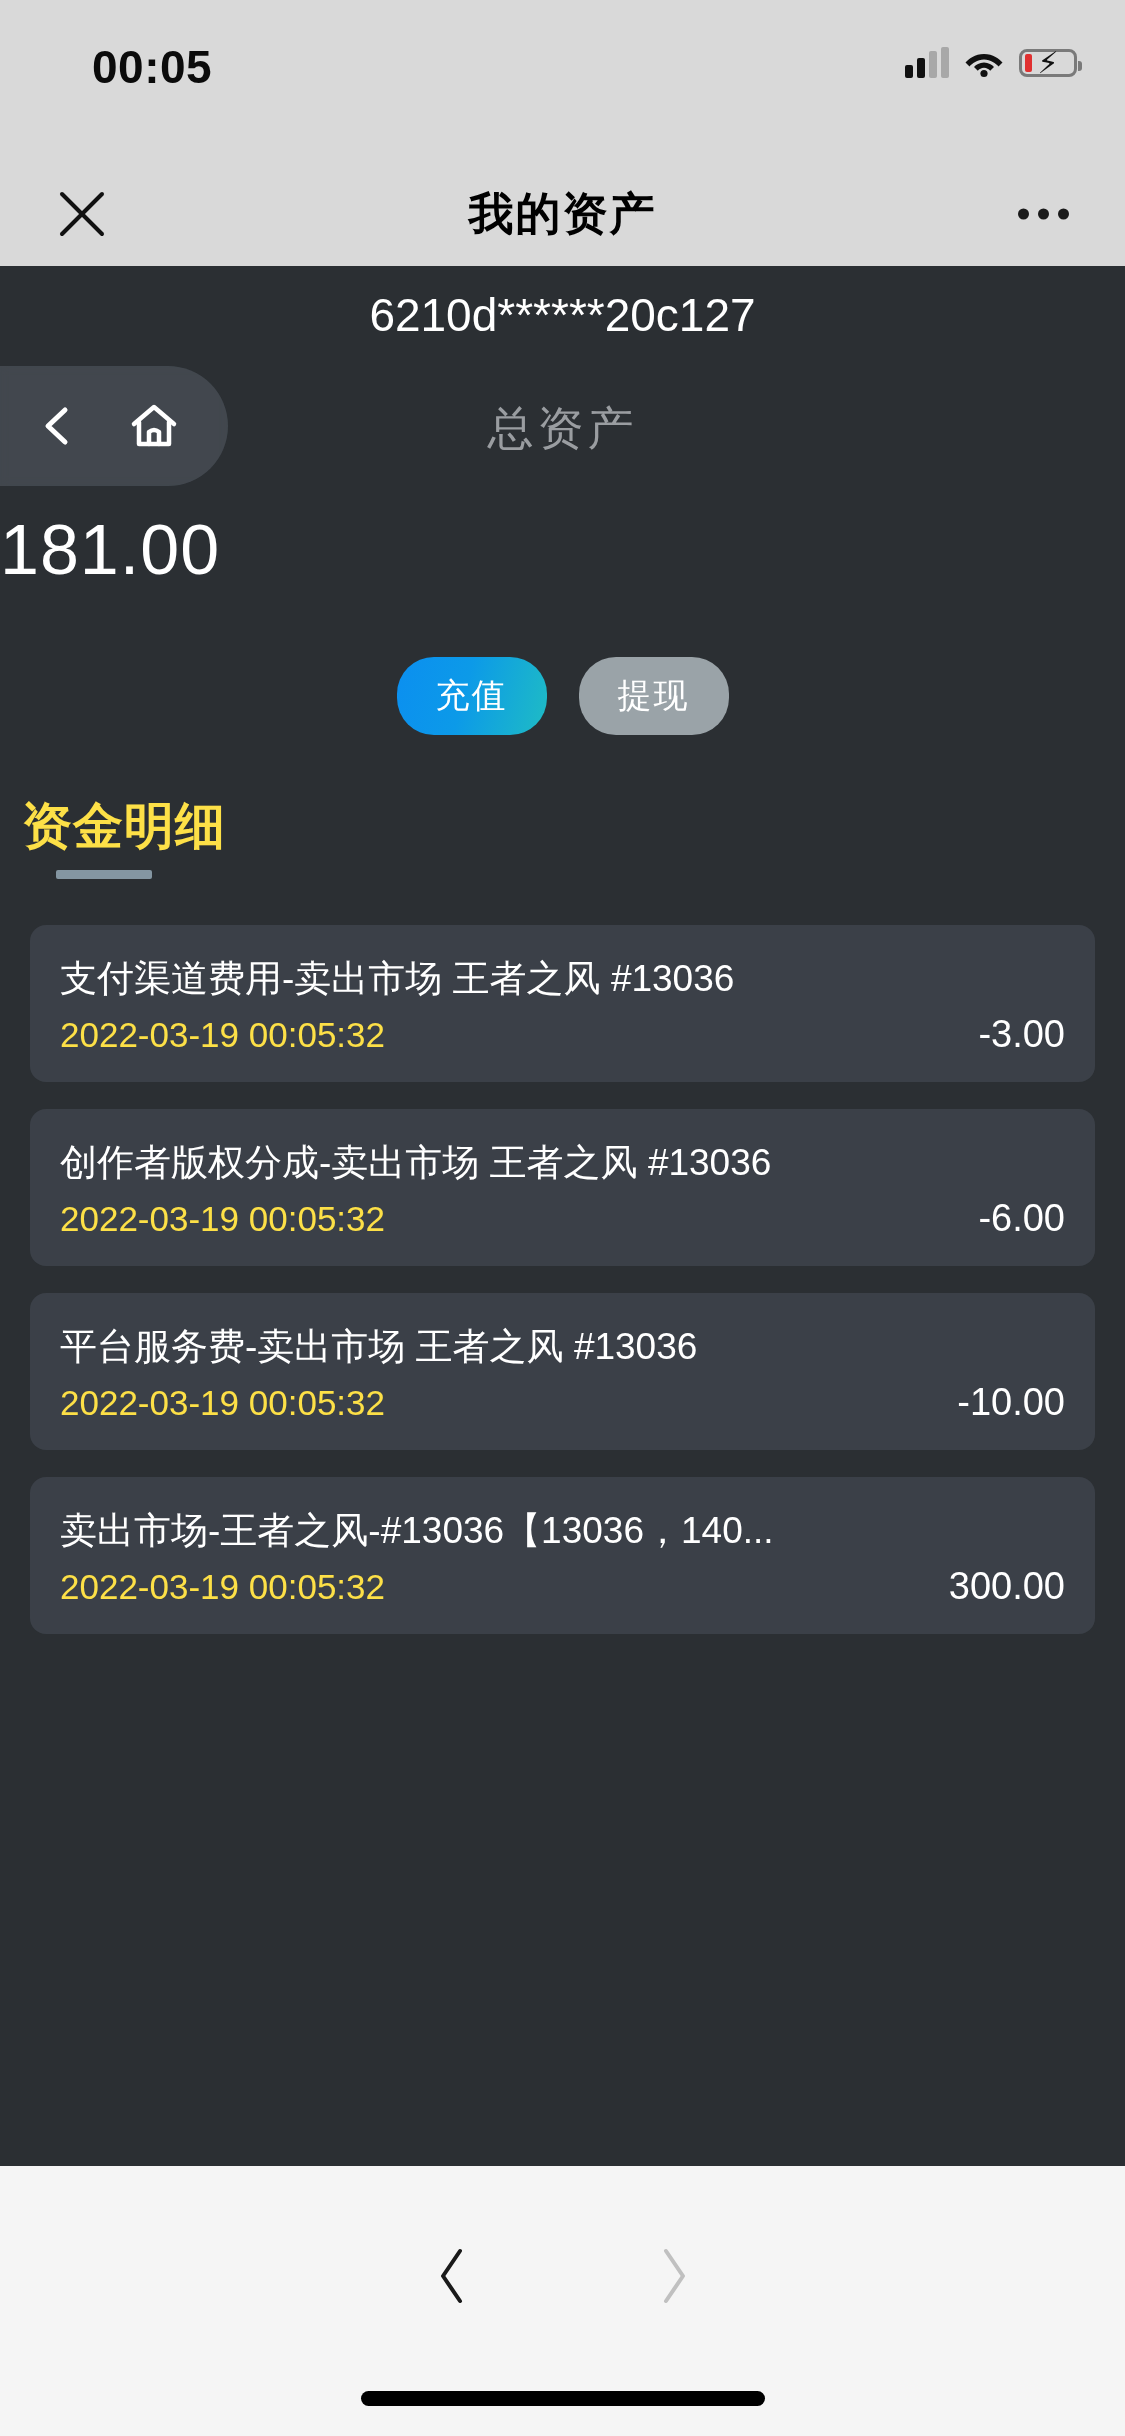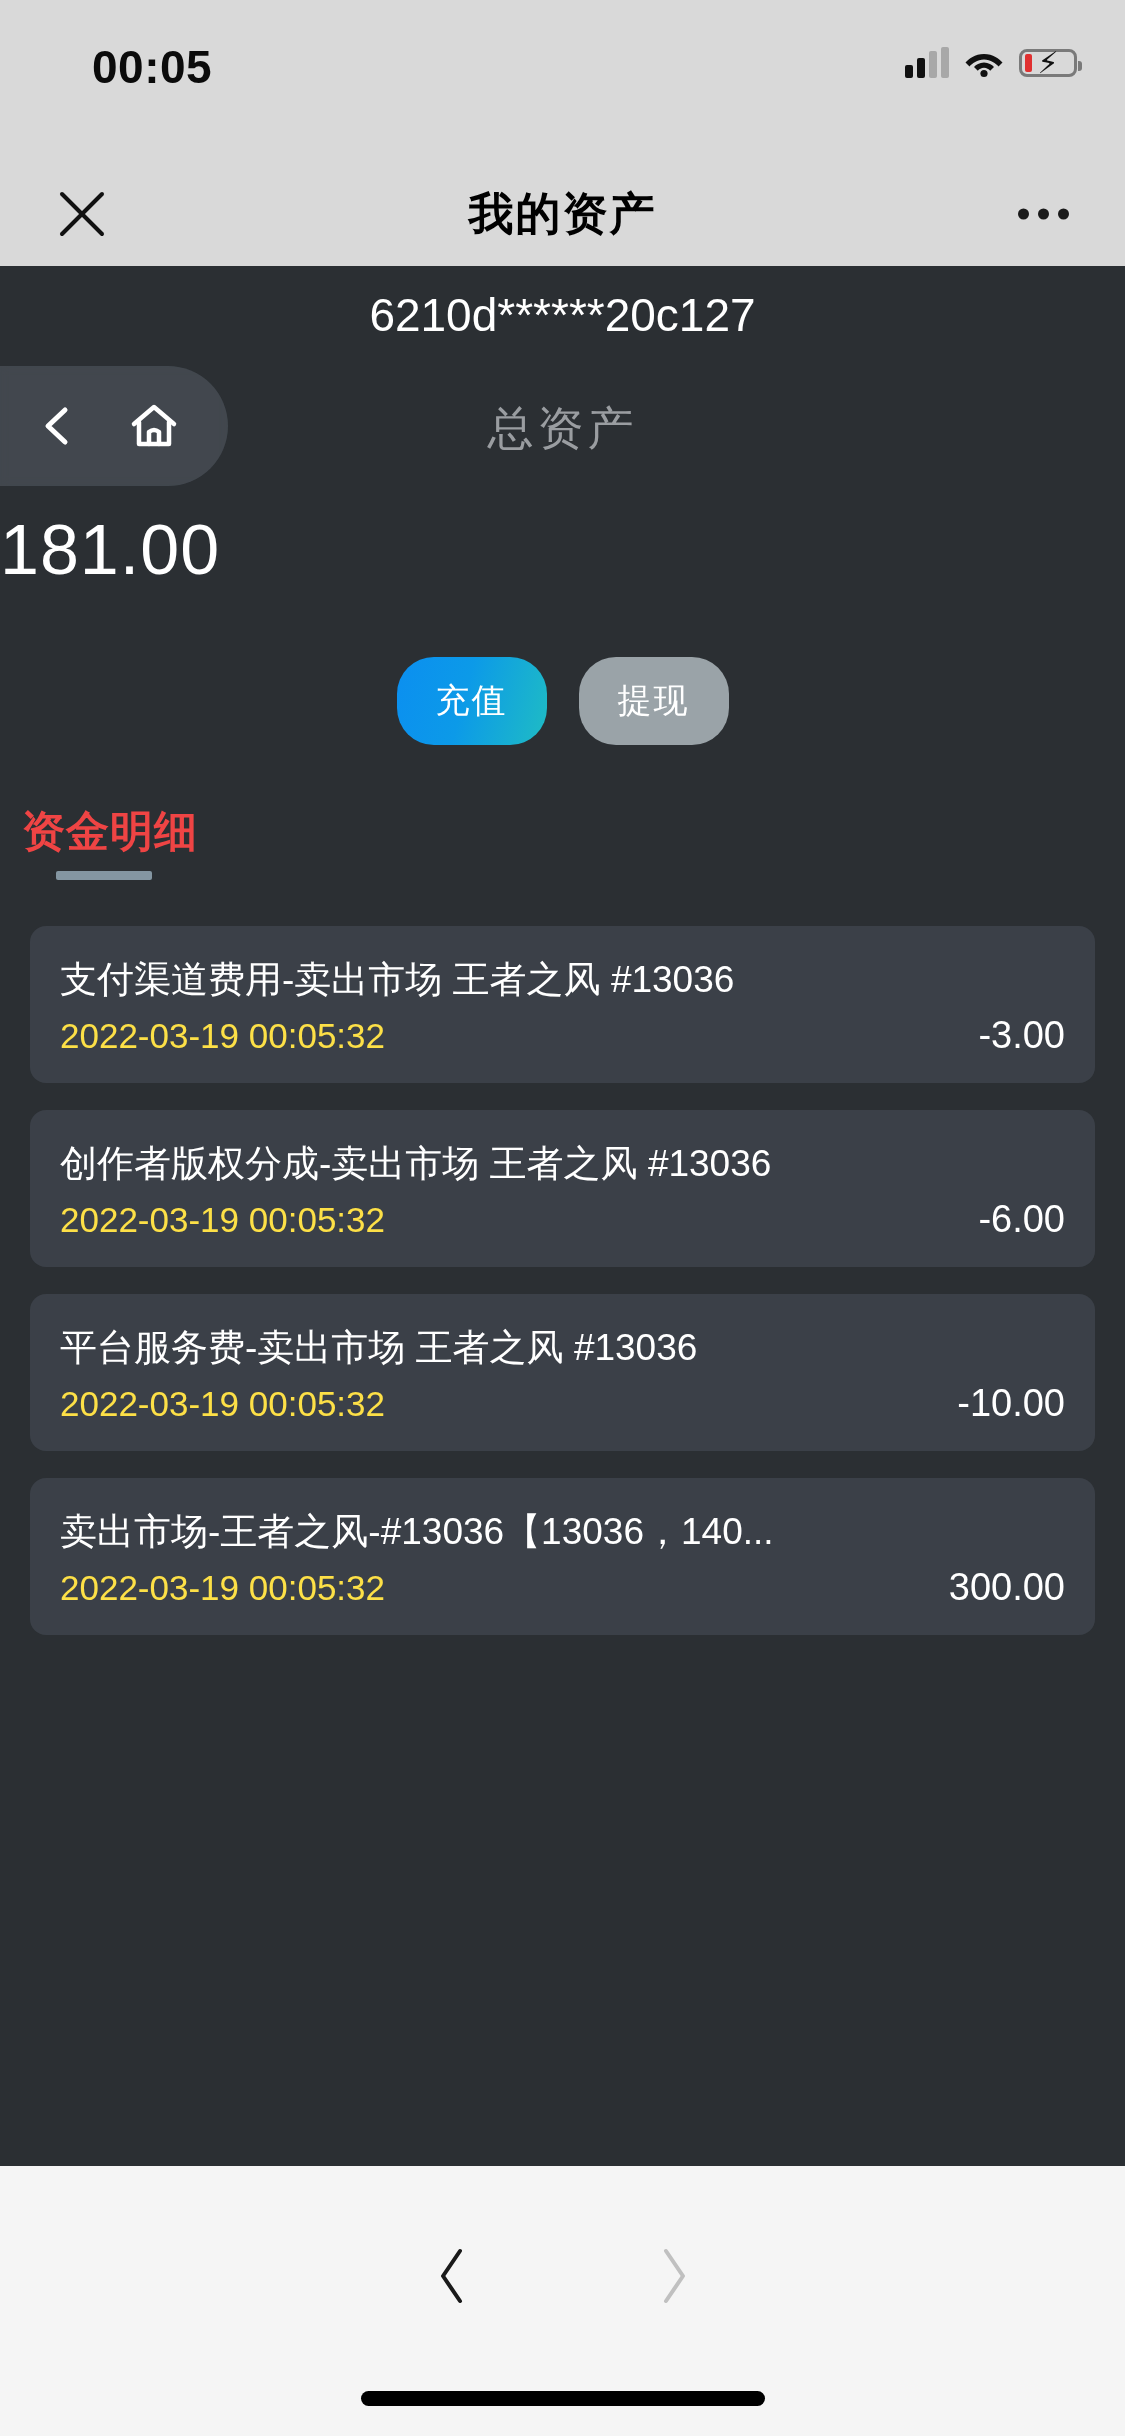--- a/index.html
+++ b/index.html
@@ -129,21 +129,21 @@
     margin-top:50px;
     letter-spacing:1px;
   }
   .btn-row{
     display:flex;
     justify-content:center;
     gap:32px;
     margin-top:67px;
   }
   .btn{
-    width:150px; height:88px;
+    width:150px; height:78px;
     border-radius:37px;
     display:flex; align-items:center; justify-content:center;
     font-size:34px;
     color:#ffffff;
     letter-spacing:2px;
     cursor:pointer;
     border:none;
     font-family:inherit;
   }
   .btn-recharge{
@@ -151,22 +151,22 @@
   }
   .btn-withdraw{
     background:#9aa3a8;
   }
 
   .section-head{
     margin-top:58px;
     padding-left:22px;
   }
   .section-title{
-    color:#ef4444;
-    font-size:43px;
+    color:#fde047;
+    font-size:50px;
     font-weight:700;
     letter-spacing:1px;
     display:inline-block;
   }
   .section-underline{
     margin-top:10px;
     margin-left:34px;
     width:96px; height:9px;
     background:#8496a2;
     border-radius:2px;

